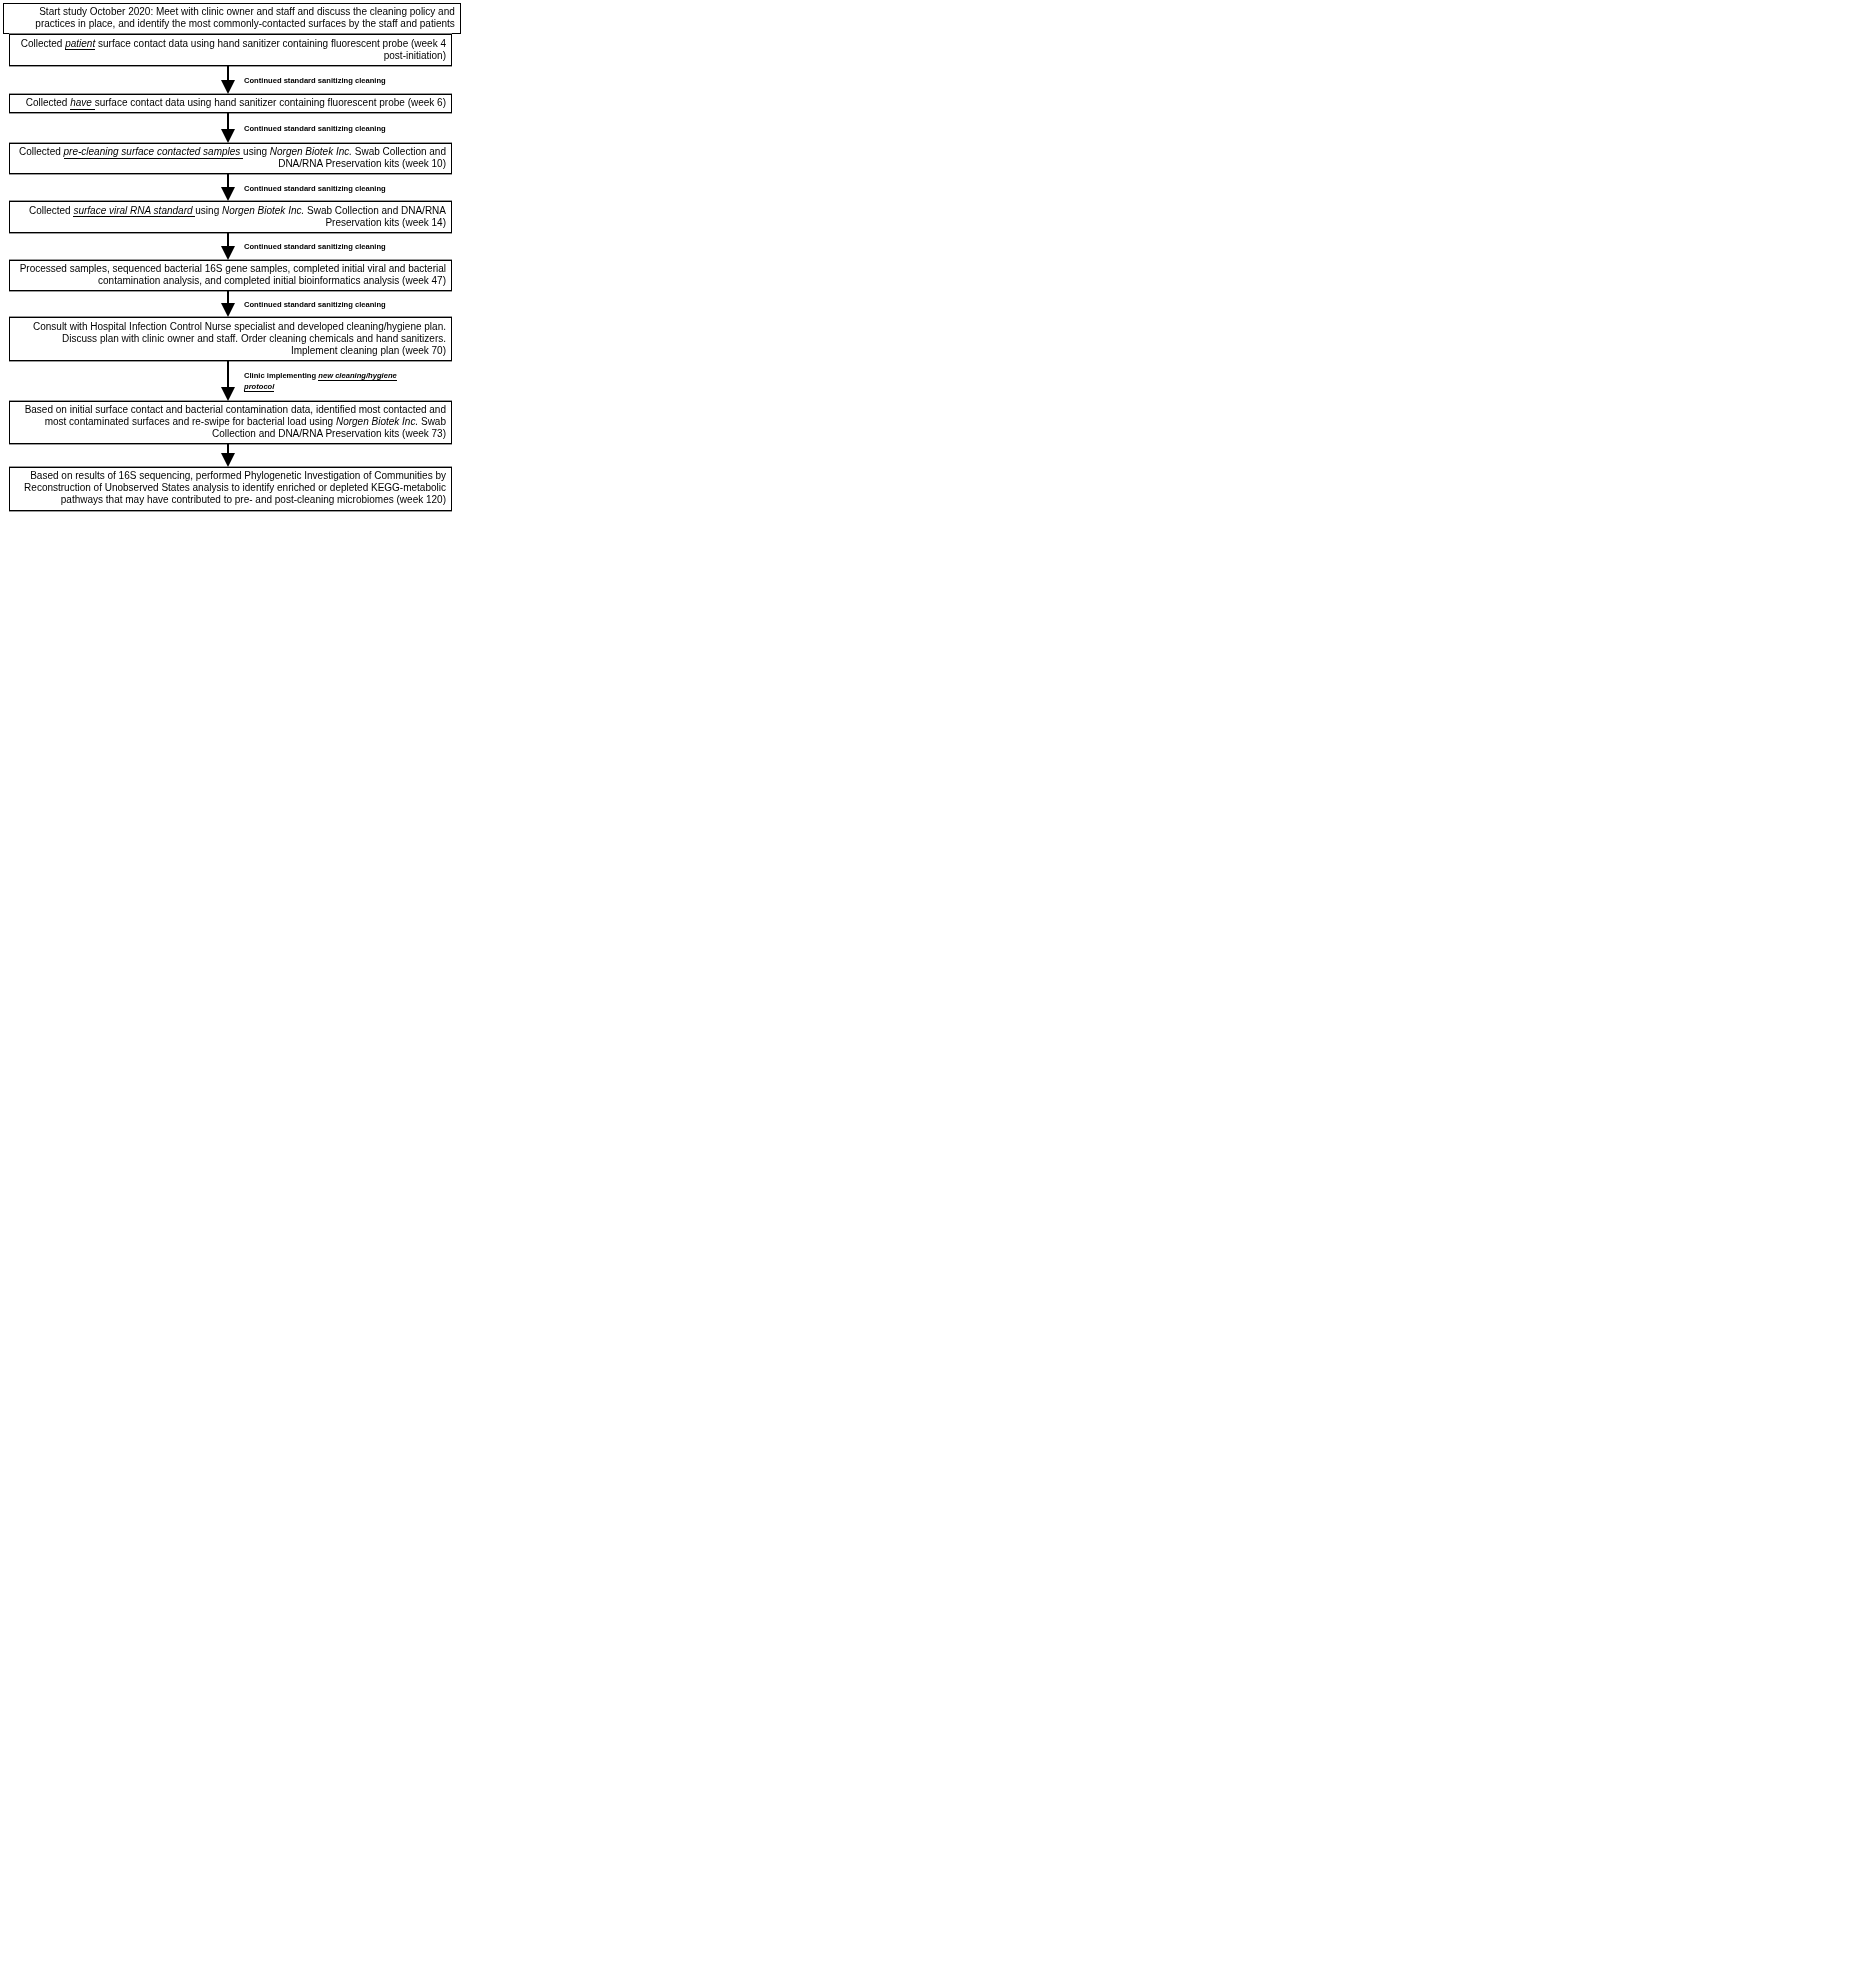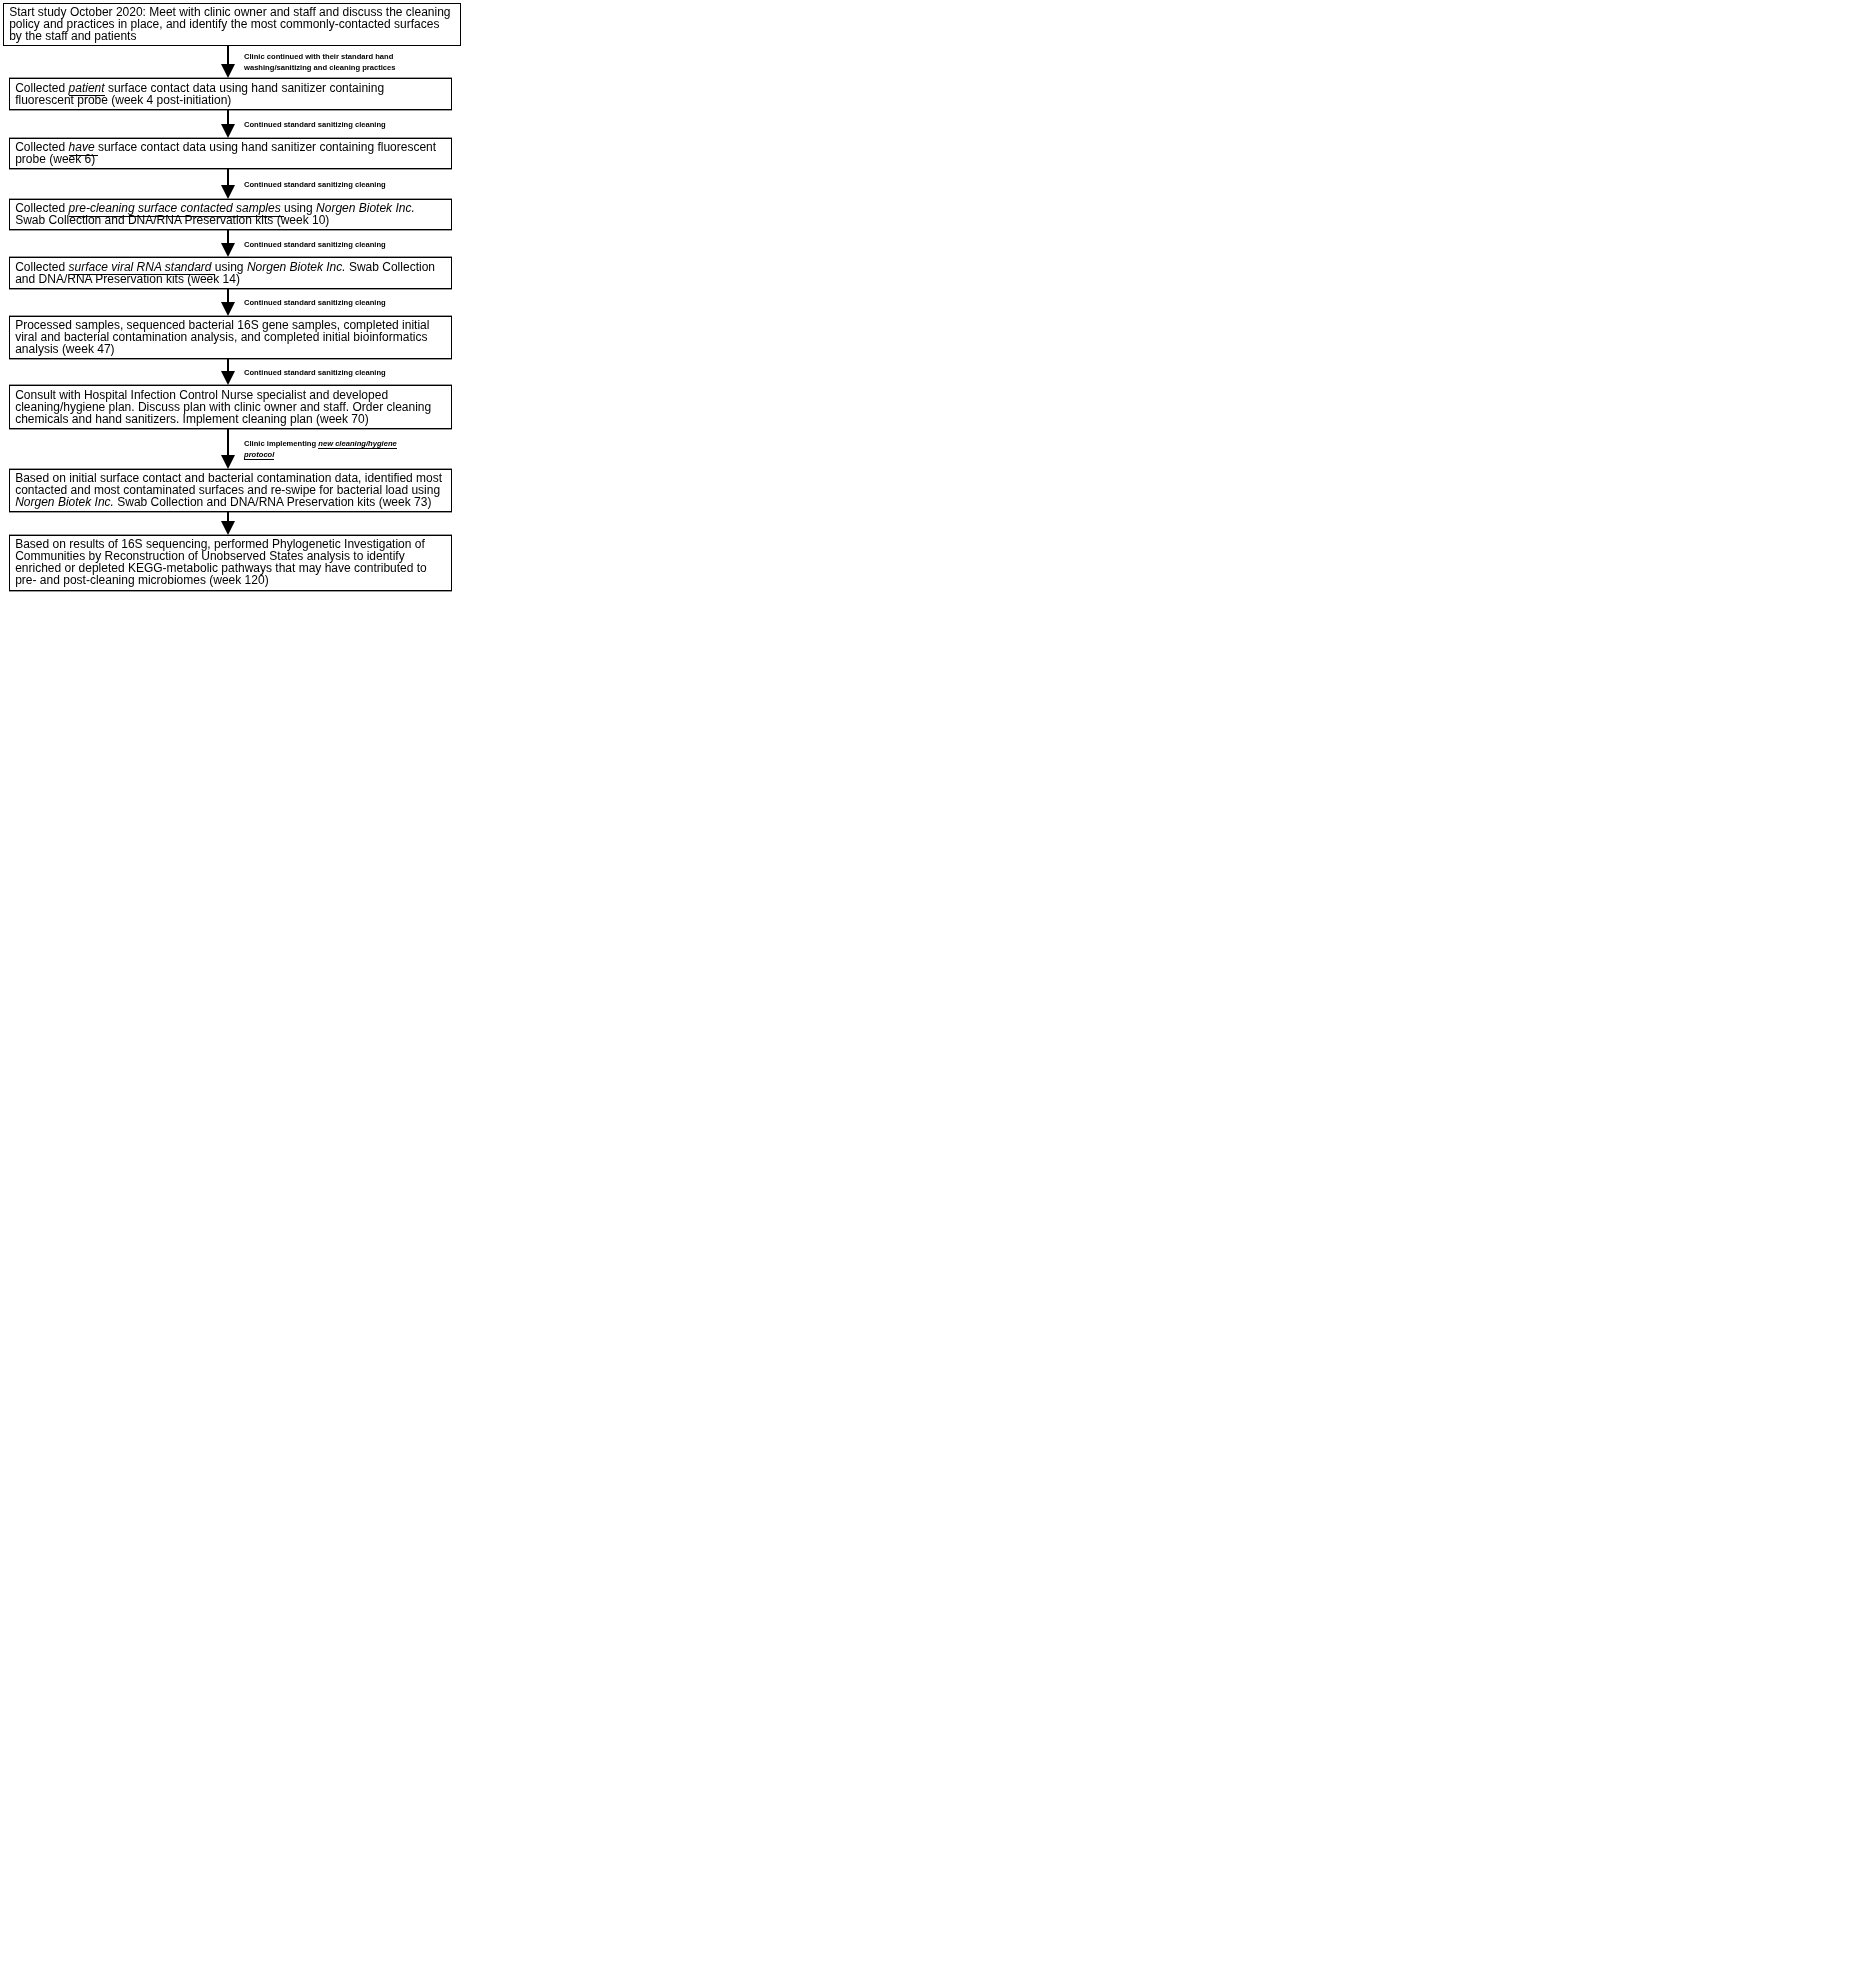--- a/index.html
+++ b/index.html
@@ -29,23 +29,24 @@
     border:0.9px solid var(--box-border);
     background:var(--bg);
     box-shadow:0 -0.9px 0 var(--box-shadow), 0 0.9px 0 var(--box-shadow);
   }
   .flow-box.first{
     margin:0 3.2px;
     box-shadow:none;
   }
   .flow-box p{
     padding:2.3px 5px 3.2px 5px;
-    font-size:12px;
+    font-size:10px;
     line-height:12px;
     color:var(--text);
+    text-align:right;
   }
   
   .seg-u{
     border-bottom:1.4px solid var(--text);
     padding-bottom:0.5px;
     font-style:italic;
   }
   .seg-i{ font-style:italic; }
   
   .gap{
@@ -88,27 +89,20 @@
 </style>
 </head>
 <body>
 
 <div class="page">
 
   <div class="flow-box first">
     <p><span>Start study October 2020: Meet with clinic owner and staff and discuss the cleaning policy and practices in place, and identify the most commonly-contacted surfaces by the staff and patients</span></p>
   </div>
 
-  <div class="gap" style="height:32px">
-    <div class="down-arrow">
-      <div class="shaft"></div>
-      <div class="head"></div>
-    </div>
-    <div class="gap-label"><span>Clinic continued with their standard hand washing/sanitizing and cleaning practices</span></div>
-  </div>
 
   <div class="flow-box">
     <p><span>Collected </span><span class="seg-u">patient</span><span> surface contact data using hand sanitizer containing fluorescent probe (week 4 post-initiation)</span></p>
   </div>
 
   <div class="gap" style="height:28px">
     <div class="down-arrow">
       <div class="shaft"></div>
       <div class="head"></div>
     </div>

